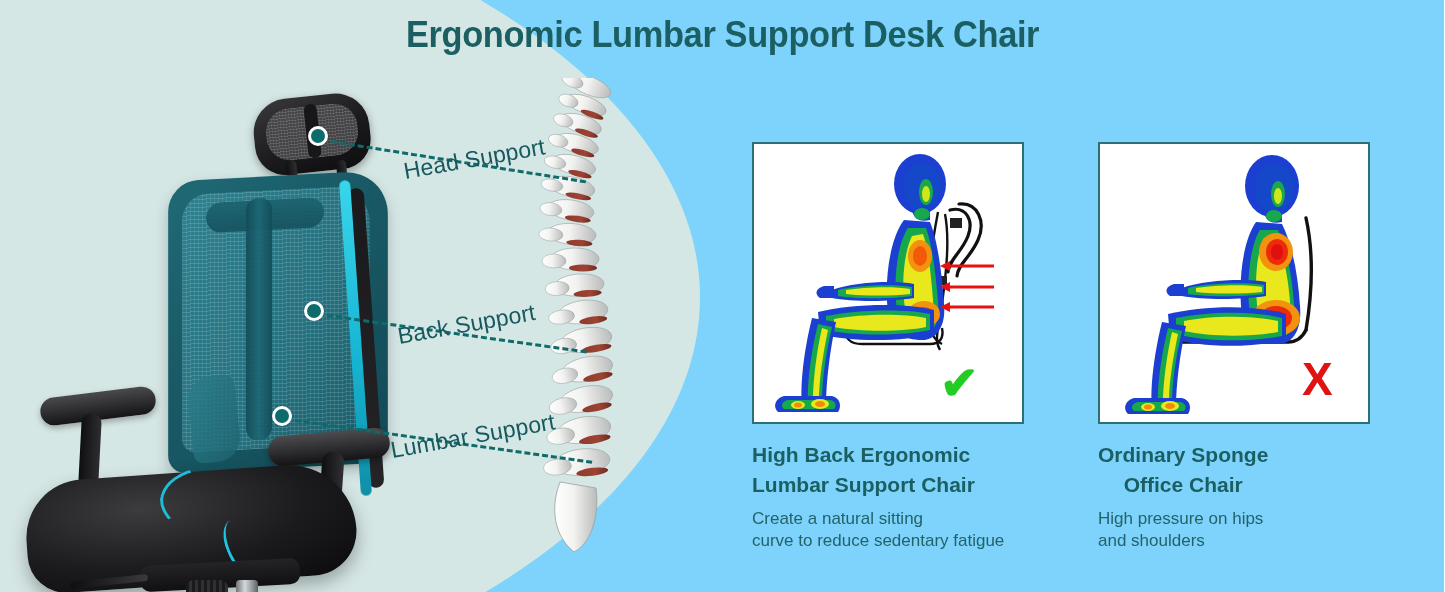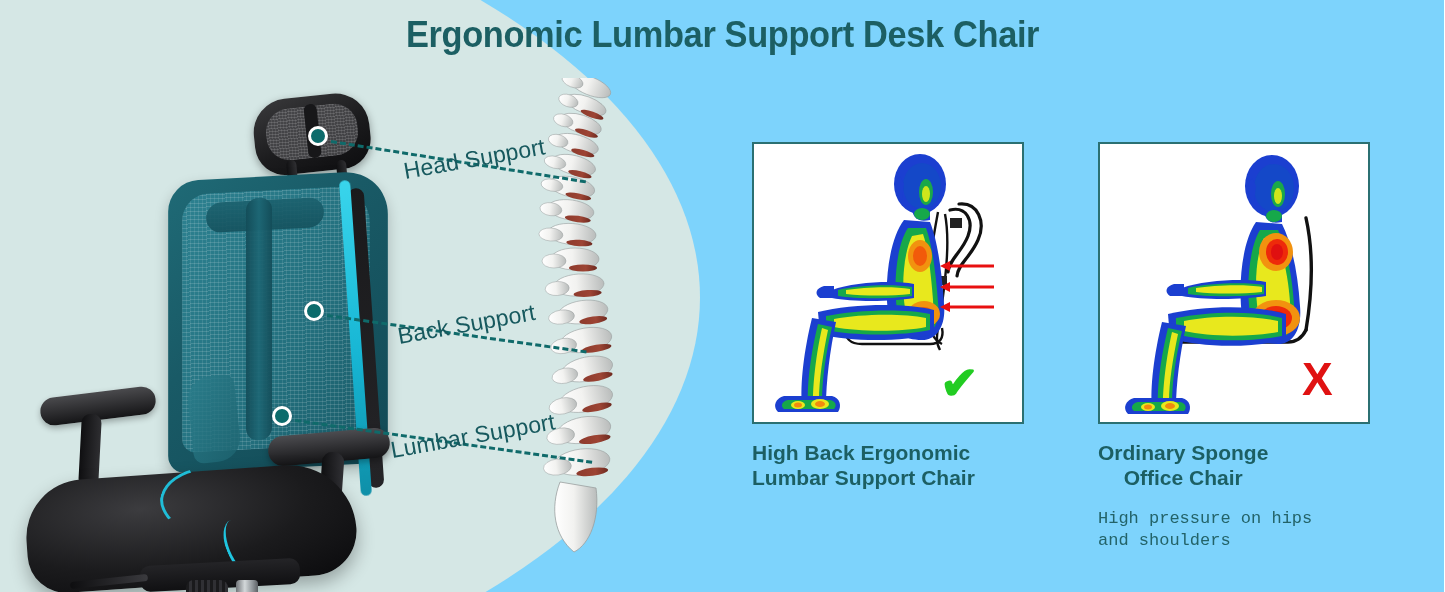--- a/index.html
+++ b/index.html
@@ -246,38 +246,38 @@
     width: 272px; height: 282px;
     border: 2px solid #2b7072;
     background: #ffffff;
   }
   .panel-left  { left: 752px; top: 142px; }
   .panel-right { left: 1098px; top: 142px; }
 
   .panel-title {
     position: absolute;
     font-size: 21px;
-    line-height: 25px;
+    line-height: 30px;
     font-weight: bold;
     color: #1c5f63;
     font-family: "Liberation Sans Narrow", "Liberation Sans", sans-serif;
     white-space: pre-line;
   }
   .panel-sub {
     position: absolute;
     font-size: 17px;
     line-height: 22px;
     color: #236368;
     font-family: "Liberation Sans Narrow", "Liberation Sans", sans-serif;
     white-space: pre-line;
   }
   .t-left  { left: 752px; top: 440px; }
   .s-left  { left: 752px; top: 508px; }
   .t-right { left: 1098px; top: 440px; text-align: center; }
-  .s-right { left: 1098px; top: 508px; font-family: Liberation Mono, monospace; }
+  .s-right { left: 1098px; top: 508px; }
 
   .verdict {
     position: absolute;
     font-size: 46px;
     font-weight: bold;
     font-family: "Liberation Sans", sans-serif;
   }
 </style>
 </head>
 <body>
@@ -559,19 +559,21 @@
       <ellipse cx="48" cy="263" rx="7" ry="4" fill="#e8e81d"></ellipse>
       <ellipse cx="48" cy="263" rx="4" ry="2.5" fill="#f28a0e"></ellipse>
       <ellipse cx="70" cy="262" rx="9" ry="5" fill="#e8e81d"></ellipse>
       <ellipse cx="70" cy="262" rx="5" ry="3" fill="#f28a0e"></ellipse>
     </svg>
     <div class="verdict" style="left:202px; top:208px; color:#e01212; position:absolute;">X</div>
   </div>
 
   <div class="panel-title t-left">High Back Ergonomic
 Lumbar Support Chair</div>
+  <div class="panel-sub s-left">Create a natural sitting
+curve to reduce sedentary fatigue</div>
 
   <div class="panel-title t-right">Ordinary Sponge
 Office Chair</div>
   <div class="panel-sub s-right">High pressure on hips
 and shoulders</div>
 
 </div>
 
 </body></html>

